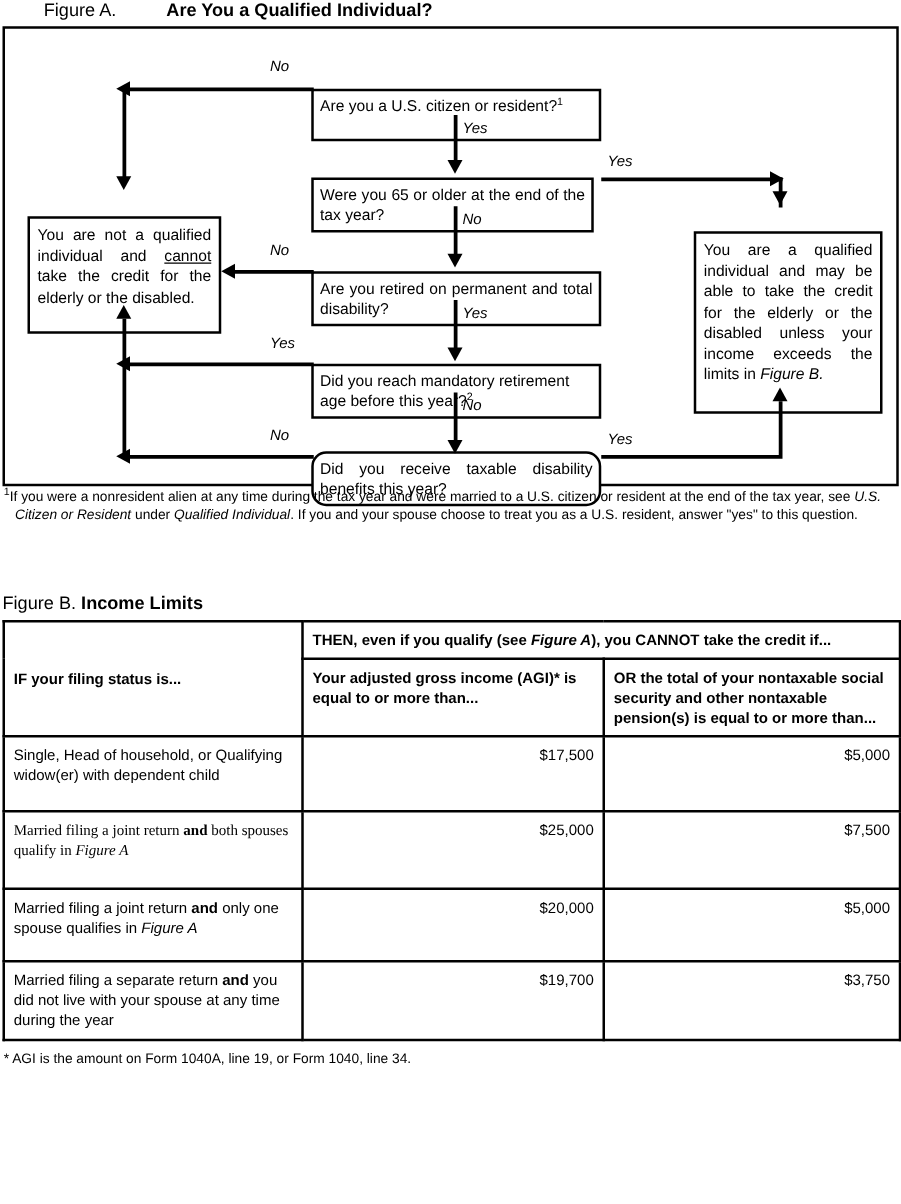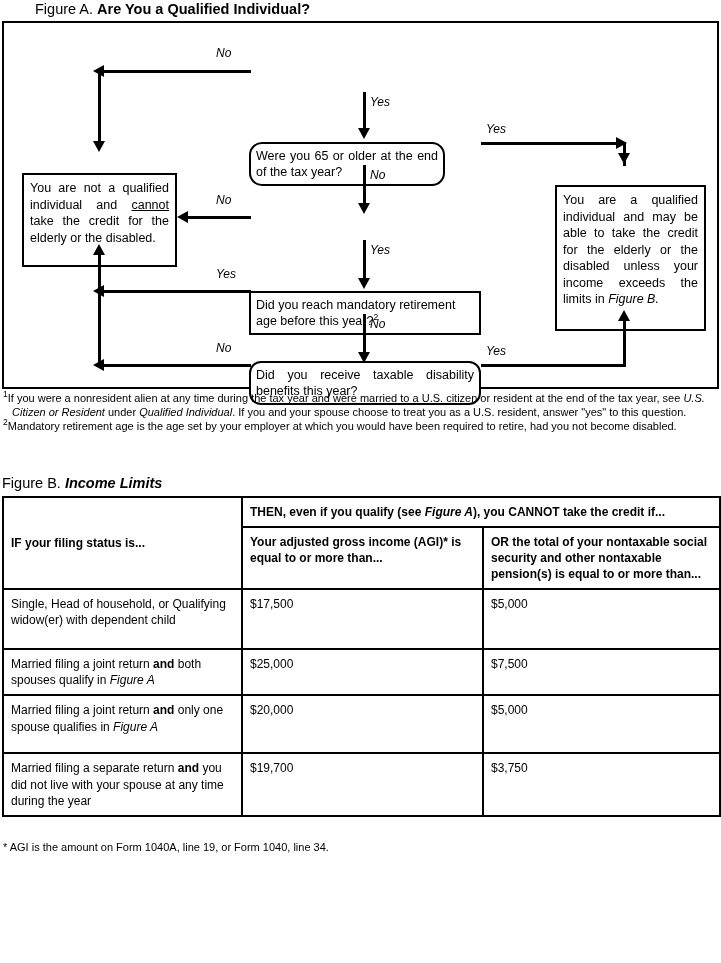--- a/index.html
+++ b/index.html
@@ -17,21 +17,21 @@
   }
 
   
   #figA-title {
     position: absolute;
     left: 2px; top: 1px;
     font-size: 14.5px;
     white-space: nowrap;
   }
   #figA-title .lead { font-weight: normal; margin-left: 33px; }
-  #figA-title .bold { font-weight: bold; }
+  #figA-title .bold { font-weight: bold; margin-left: 36px; }
 
   
   #figA-frame {
     position: absolute;
     left: 2px; top: 21px;
     width: 717px; height: 368px;
     border: 2px solid #000;
     background: #fff;
   }
 
@@ -50,21 +50,21 @@
     position: absolute;
     border: 2px solid #000;
     background: #fff;
     font-size: 12.5px;
     line-height: 1.30;
     padding: 4px 5px 3px 5px;
     text-align: justify;
   }
   .dbox.nojust { text-align: left; }
   #box-citizen   { left: 245px; top: 48px;  width: 232px; height: 42px; }
-  #box-age65     { left: 245px; top: 119px; width: 196px; height: 44px; border-radius: 13px; }
+  #box-age65     { left: 245px; top: 119px; width: 226px; height: 44px; }
   #box-retired   { left: 245px; top: 194px; width: 232px; height: 44px; }
   #box-mandatory { left: 245px; top: 268px; width: 232px; height: 44px; }
   #box-taxable   { left: 245px; top: 338px; width: 232px; height: 44px; border-radius: 12px; }
 
   
   .tbox {
     position: absolute;
     border: 2px solid #000;
     background: #fff;
     font-size: 12.5px;
@@ -106,40 +106,40 @@
   }
   #figA-notes p { margin: 0 0 0 0; padding-left: 9px; text-indent: -9px; }
 
   
   #figB-title {
     position: absolute;
     left: 2px; top: 475px;
     font-size: 14.5px;
     white-space: nowrap;
   }
-  #figB-title .bold { font-weight: bold; font-style: italic; }
+  #figB-title .bold { font-weight: bold; }
 
   
   #figB-table {
     position: absolute;
     left: 2px; top: 496px;
     width: 717px;
     border-collapse: collapse;
     table-layout: fixed;
     background: #fff;
   }
   #figB-table td {
     border: 2px solid #000;
     vertical-align: top;
     font-size: 12px;
     line-height: 1.34;
     padding: 6px 7px;
   }
   td.hdr { font-weight: bold; }
-  td.num { text-align: left; font-weight: normal; padding-top: 6px; }
+  td.num { text-align: right; font-weight: normal; padding-top: 6px; }
   td.statuscell { }
   .colA { width: 239px; }
   .colB { width: 241px; }
   .colC { width: 237px; }
   #figB-foot {
     position: absolute;
     left: 3px; top: 841px;
     font-size: 11px;
   }
 </style>
@@ -147,25 +147,31 @@
 <body>
 
 <div id="figA-title">
   <span class="lead">Figure A.</span>
   <span class="bold">Are You a Qualified Individual?</span>
 </div>
 
 <div id="figA-frame">
 
 
+  <div class="dbox nojust" id="box-citizen">
+    <span>Are you a U.S. citizen or resident?</span><sup>1</sup>
+  </div>
 
   <div class="dbox" id="box-age65">
     <span>Were you 65 or older at the end of the tax year?</span>
   </div>
 
+  <div class="dbox" id="box-retired">
+    <span>Are you retired on permanent and total disability?</span>
+  </div>
 
   <div class="dbox nojust" id="box-mandatory">
     <span>Did you reach mandatory retirement age before this year?</span><sup>2</sup>
   </div>
 
   <div class="dbox" id="box-taxable">
     <span>Did you receive taxable disability benefits this year?</span>
   </div>
 
   <div class="tbox" id="box-qualified">
@@ -221,21 +227,20 @@
 
   <div class="hline" style="left:477px; top:341px; width:145px;"></div>
   <div class="vline" style="left:619px; top:298px; height:43px;"></div>
   <div class="arr-u" style="left:614px; top:287px;"></div>
   <div class="flab" style="left:482px; top:321px;">Yes</div>
 
 </div>
 
 <div id="figA-notes">
   <p><sup>1</sup><span>If you were a nonresident alien at any time during the tax year and were married to a U.S. citizen or resident at the end of the tax year, see </span><span class="it">U.S. Citizen or Resident</span><span> under </span><span class="it">Qualified Individual</span><span>. If you and your spouse choose to treat you as a U.S. resident, answer "yes" to this question.</span></p>
-  <p><sup>2</sup><span>Mandatory retirement age is the age set by your employer at which you would have been required to retire, had you not become disabled.</span></p>
 </div>
 
 <div id="figB-title">
   <span>Figure B.</span>
   <span class="bold">Income Limits</span>
 </div>
 
 <table id="figB-table">
   <colgroup>
     <col class="colA">
@@ -258,21 +263,21 @@
       <td class="hdr">
         <span>OR the total of your nontaxable social security and other nontaxable pension(s) is equal to or more than...</span>
       </td>
     </tr>
   <tr>
         <td class="statuscell" style="height: 60px;"><span>Single, Head of household, or Qualifying widow(er) with dependent child</span></td>
         <td class="num">$17,500</td>
         <td class="num">$5,000</td>
       </tr>
       <tr>
-        <td class="statuscell" style="height: 46px;"><span>Married filing a joint return </span><span style="font-weight: bold;">and</span><span> both spouses qualify in </span><span style="font-style: italic;">Figure A</span></td>
+        <td class="statuscell" style="height: 62px; font-family: Liberation Serif, serif;"><span>Married filing a joint return </span><span style="font-weight: bold;">and</span><span> both spouses qualify in </span><span style="font-style: italic;">Figure A</span></td>
         <td class="num">$25,000</td>
         <td class="num">$7,500</td>
       </tr>
       <tr>
         <td class="statuscell" style="height: 58px;"><span>Married filing a joint return </span><span style="font-weight: bold;">and</span><span> only one spouse qualifies in </span><span style="font-style: italic;">Figure A</span></td>
         <td class="num">$20,000</td>
         <td class="num">$5,000</td>
       </tr>
       <tr>
         <td class="statuscell" style="height: 58px;"><span>Married filing a separate return </span><span style="font-weight: bold;">and</span><span> you did not live with your spouse at any time during the year</span></td>

